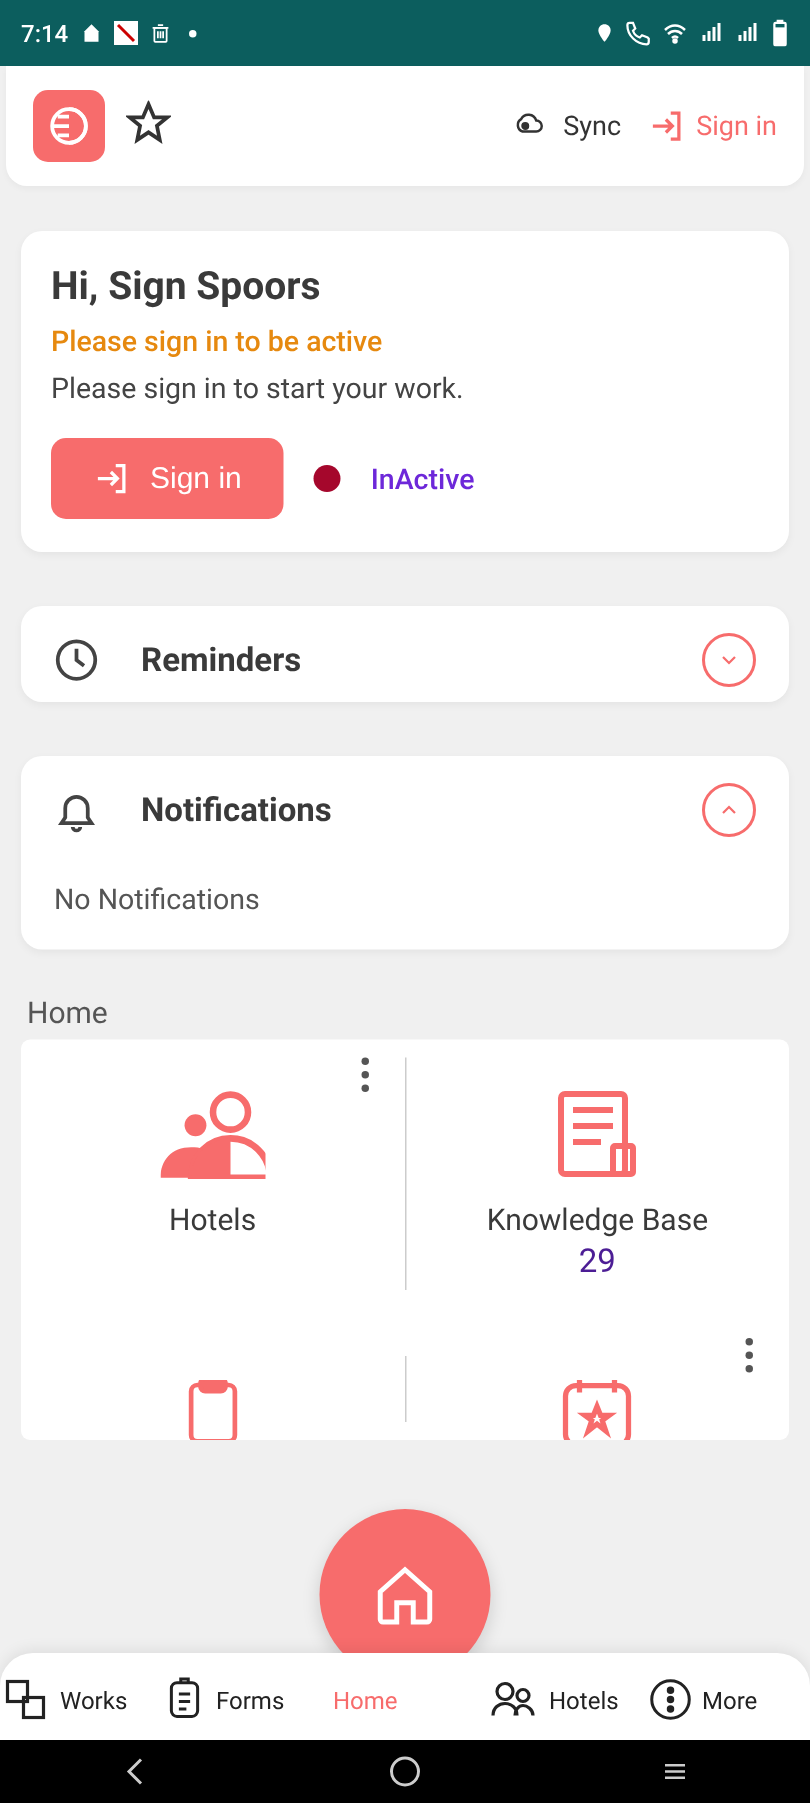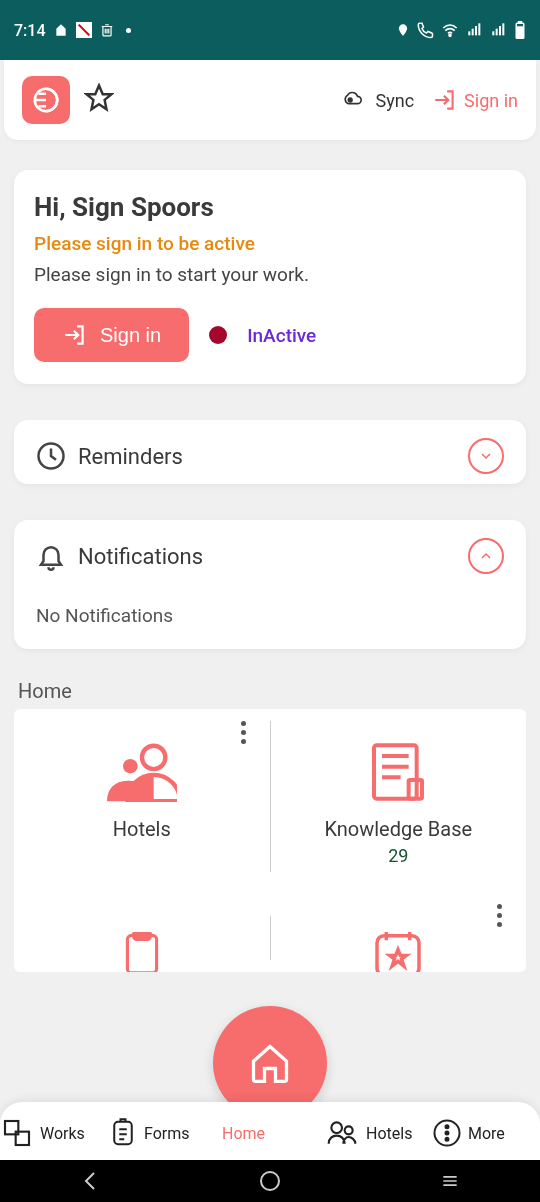--- a/index.html
+++ b/index.html
@@ -5,21 +5,21 @@
   * { box-sizing: border-box; margin: 0; padding: 0; }
   body {
     width: 540px;
     height: 1202px;
     font-family: -apple-system, BlinkMacSystemFont, "Segoe UI", Roboto, sans-serif;
     background: #f0f0f0;
     position: relative;
     overflow: hidden;
   }
   .status-bar {
-    height: 60px;
+    height: 44px;
     background: #0c5e5e;
     color: #fff;
     display: flex;
     align-items: center;
     justify-content: space-between;
     padding: 0 14px;
     font-size: 16px;
     font-weight: 500;
   }
   .status-left { display:flex; align-items:center; gap:8px; }
@@ -58,32 +58,32 @@
     padding:14px 28px; font-size:20px; font-weight:500;
     display:flex; align-items:center; gap:12px;
   }
   .status-dot { width:18px; height:18px; border-radius:50%; background:#a5072c;}
   .inactive-label { color:#6d28d9; font-size:19px; font-weight:500;}
   .section-card {
     background:#fff; border-radius:14px;
     margin-top:36px; box-shadow:0 2px 6px rgba(0,0,0,0.05);
   }
   .section-header { display:flex; align-items:center; padding:18px 22px 10px;}
-  .section-title { font-size:22px; font-weight:400; color:#3a3a3a; margin-left:12px;text-align:center;}
+  .section-title { font-size:22px; font-weight:700; color:#3a3a3a; margin-left:28px;text-align:center;}
   .chev { margin-left:auto; }
   .chev-circle { width:36px;height:36px;border:2px solid #f76c6c;border-radius:50%;display:flex;align-items:center;justify-content:center;}
   .section-body { padding:6px 22px 22px; color:#555; font-size:19px;}
   .home-label { font-size:20px; color:#555; margin:30px 4px 6px;}
   .home-container { background:#fff; border-radius:6px; }
   .grid { display:flex; }
   .tile { flex:1; padding:28px 0 18px; position:relative; display:flex; flex-direction:column; align-items:center;}
   .tile-divider { width:1px; background:#ccc; margin:12px 0;}
   .tile-icon { height:70px; display:flex; align-items:center; justify-content:center;}
   .tile-label { font-size:20px; color:#3a3a3a; margin-top:10px;}
-  .tile-count { font-size:18px; color:#14532d; margin-top:4px;}
+  .tile-count { font-size:22px; color:#4c1d95; margin-top:4px;}
   .kebab { position:absolute; top:12px; right:24px; display:flex; flex-direction:column; gap:4px;}
   .kebab span{ width:5px;height:5px;border-radius:50%;background:#555;}
   .grid2 { display:flex; margin-top:20px;}
   .bottom-nav {
     position:absolute; bottom:42px; left:0; right:0;
     background:#fff; border-radius:22px 22px 0 0;
     box-shadow:0 -2px 10px rgba(0,0,0,0.08);
     display:flex; padding:14px 0 10px;
   }
   .nav-item { flex:1; display:flex; align-items:center; gap:6px;}

